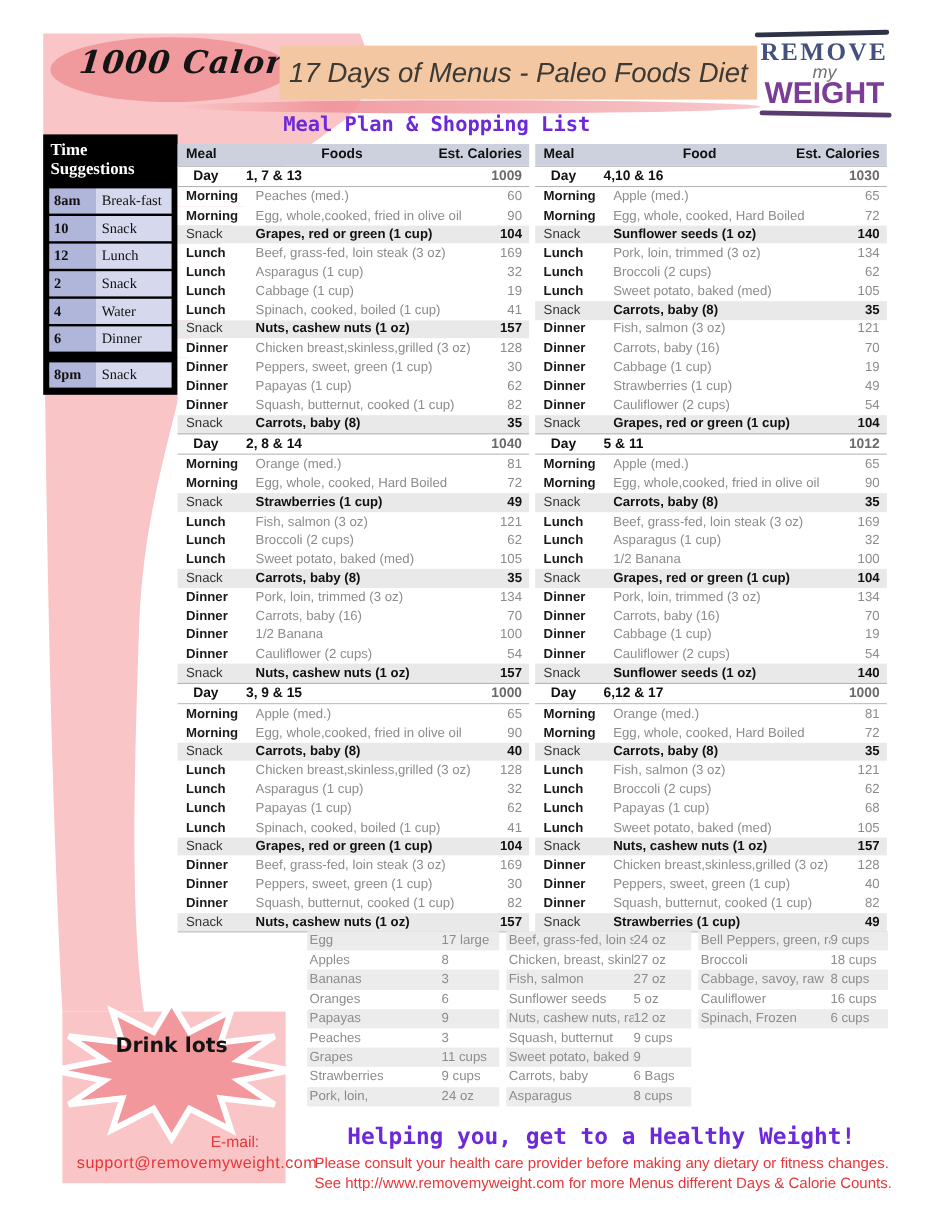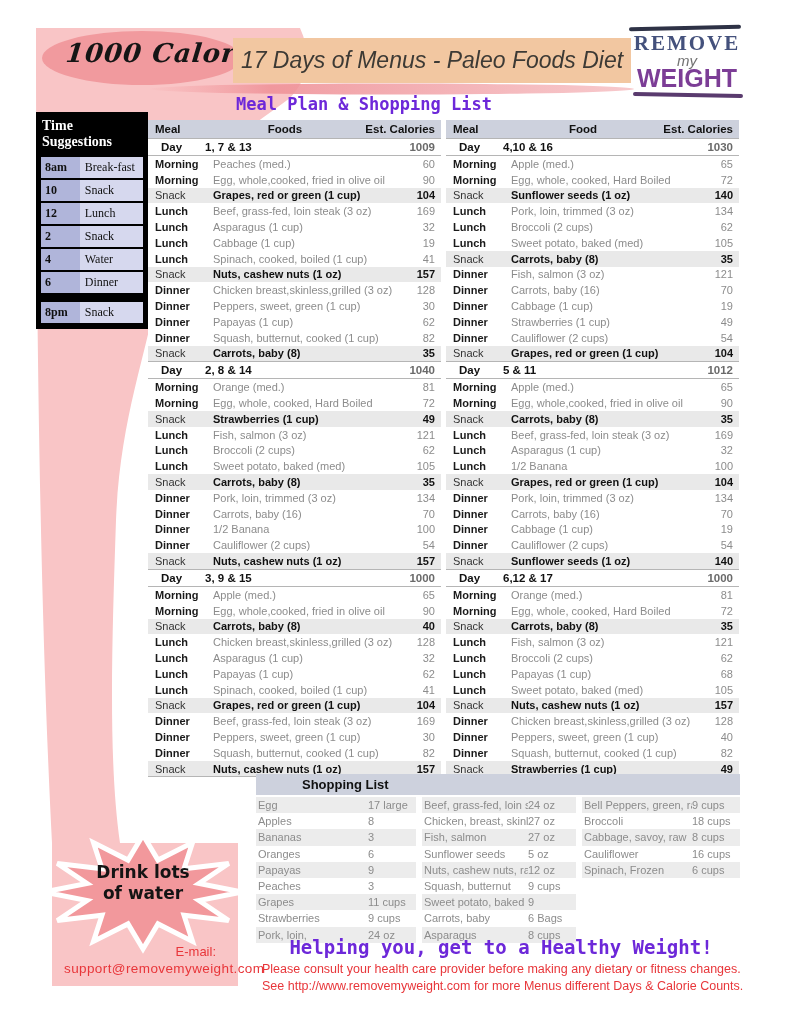--- a/index.html
+++ b/index.html
@@ -565,23 +565,20 @@
       </div>
       <div class="food-row snack">
         <div class="f-meal">Snack</div>
         <div class="f-food">Strawberries  (1 cup)</div>
         <div class="f-cal">49</div>
       </div>
     </div>
   </div>
 
 <div class="abs shopping">
-  <div class="shop-header">
-    <span>Shopping List</span>
-  </div>
   <div class="shop-body" id="shop-body">
       <div class="shop-col c0">
         <div class="shop-row alt">
           <div class="s-item">Egg</div>
           <div class="s-qty">17 large</div>
         </div>
         <div class="shop-row">
           <div class="s-item">Apples</div>
           <div class="s-qty">8</div>
         </div>
@@ -677,21 +674,20 @@
     </div>
 </div>
 
 <svg id="burst-svg" class="abs" viewBox="0 0 208 122" xmlns="http://www.w3.org/2000/svg">
   <polygon fill="#f2989c" stroke="#ffffff" stroke-width="5" stroke-linejoin="miter" points="203,60 160,68.5 189.7,88.5 145,83.3 153.5,109.4 119,91.9 104,117 89,91.9
              54.5,109.4 63,83.3 18.3,88.5 48,68.5 5,60 48,51.5 18.3,31.5 63,36.7
              54.5,10.6 89,28.1 104,3 119,28.1 153.5,10.6 145,36.7 189.7,31.5 160,51.5"></polygon>
 </svg>
 <div class="abs burst-text">
   <div>Drink lots</div>
-  <div>of water</div>
 </div>
 
 <div class="abs contact">
   <div class="email-label">E-mail:</div>
   <div class="email-addr">support@removemyweight.com</div>
 </div>
 
 <div class="abs foot-head">Helping you, get to a Healthy Weight!</div>
 <div class="abs foot-lines">
   <div>Please consult your health care provider before making any dietary or fitness changes.</div>

